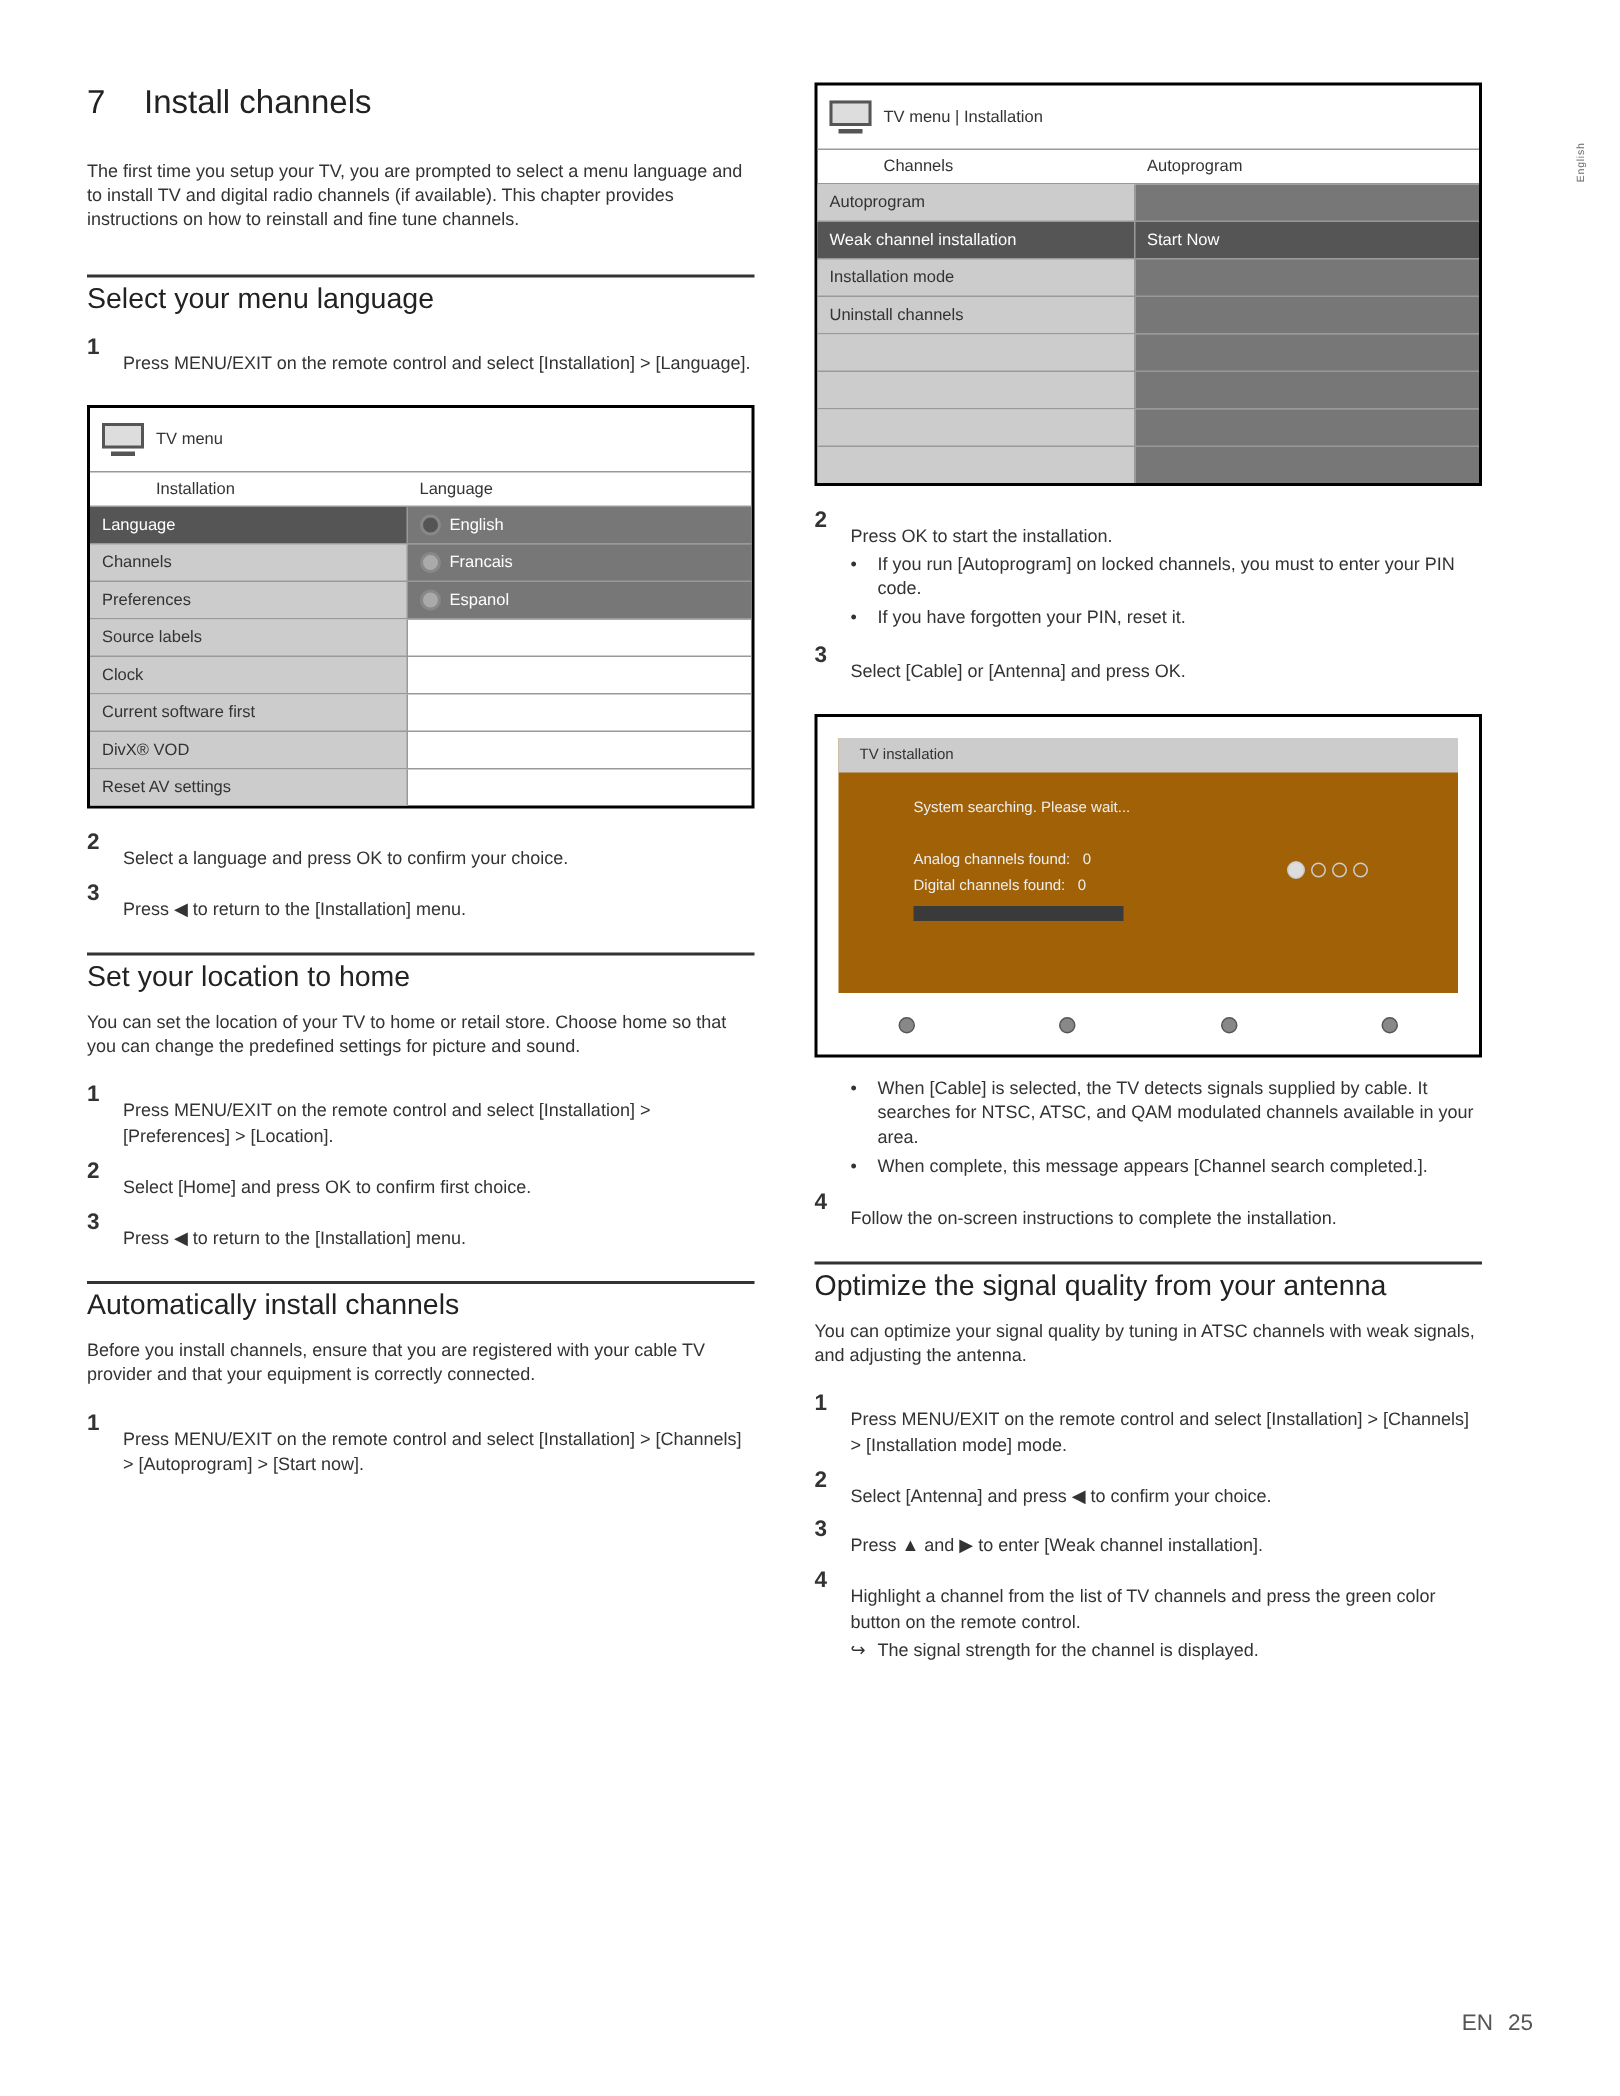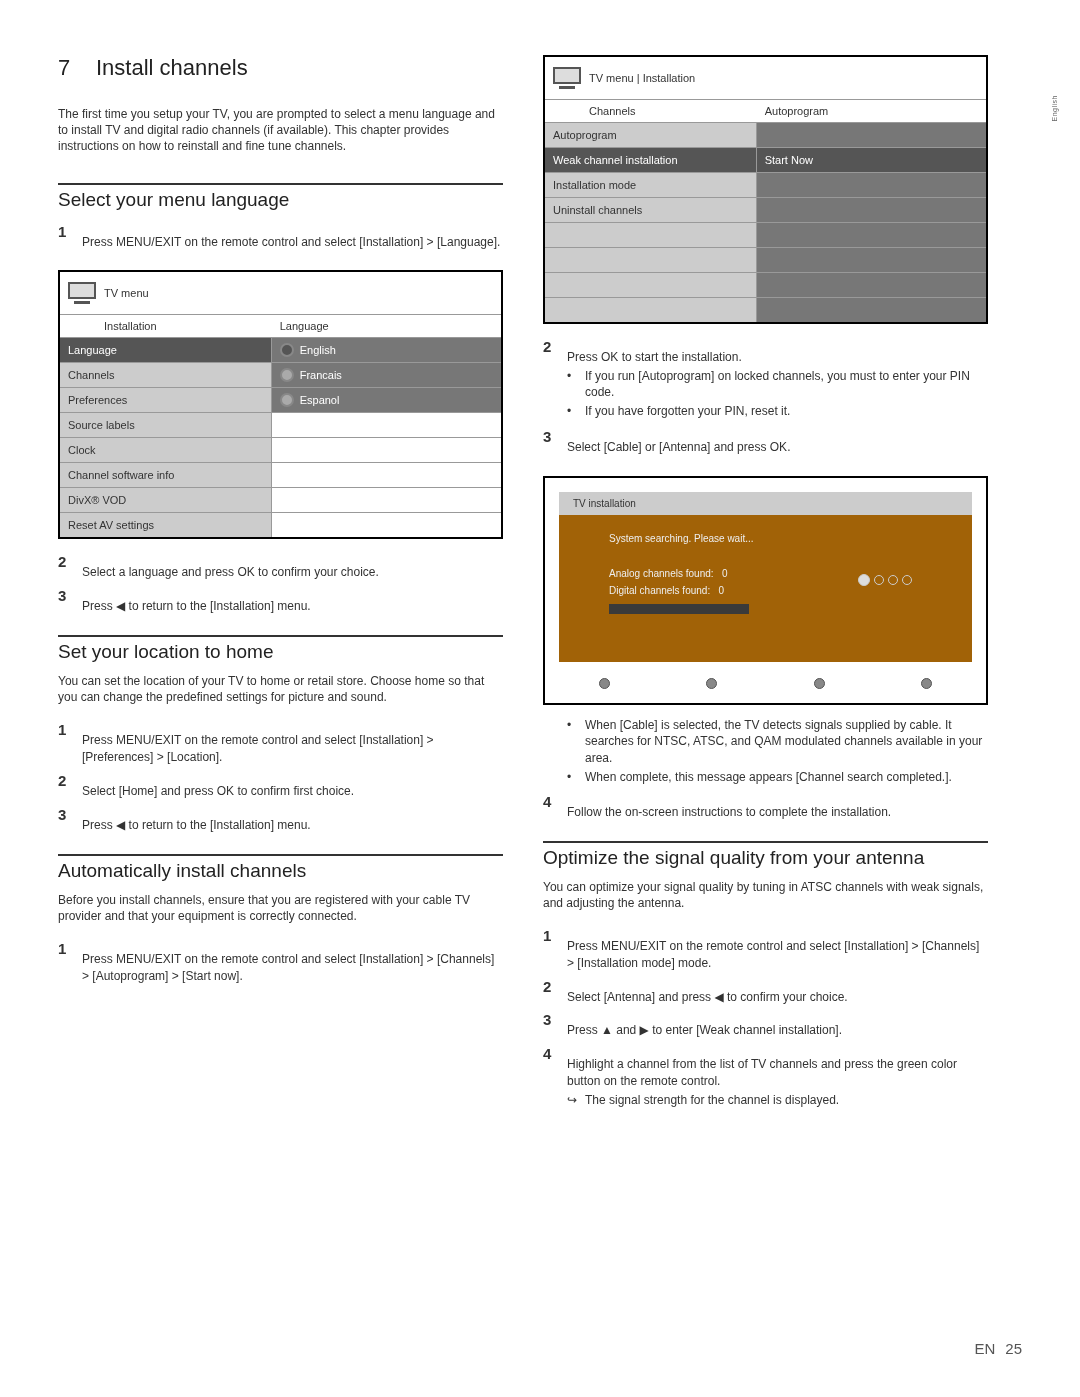--- a/index.html
+++ b/index.html
@@ -275,21 +275,21 @@
             <div class="mt-cell">
                 <span>Preferences</span>
               </div>
             <div class="mt-cell">
                 <span>Source labels</span>
               </div>
             <div class="mt-cell">
                 <span>Clock</span>
               </div>
             <div class="mt-cell">
-                <span>Channel software info</span>
+                <span>Current software first</span>
               </div>
             <div class="mt-cell">
                 <span>DivX® VOD</span>
               </div>
             <div class="mt-cell" style="border-bottom:none;">
                 <span>Reset AV settings</span>
               </div>
           </div>
           <div class="mt-right">
             <div class="mt-cell hl-dark2">

